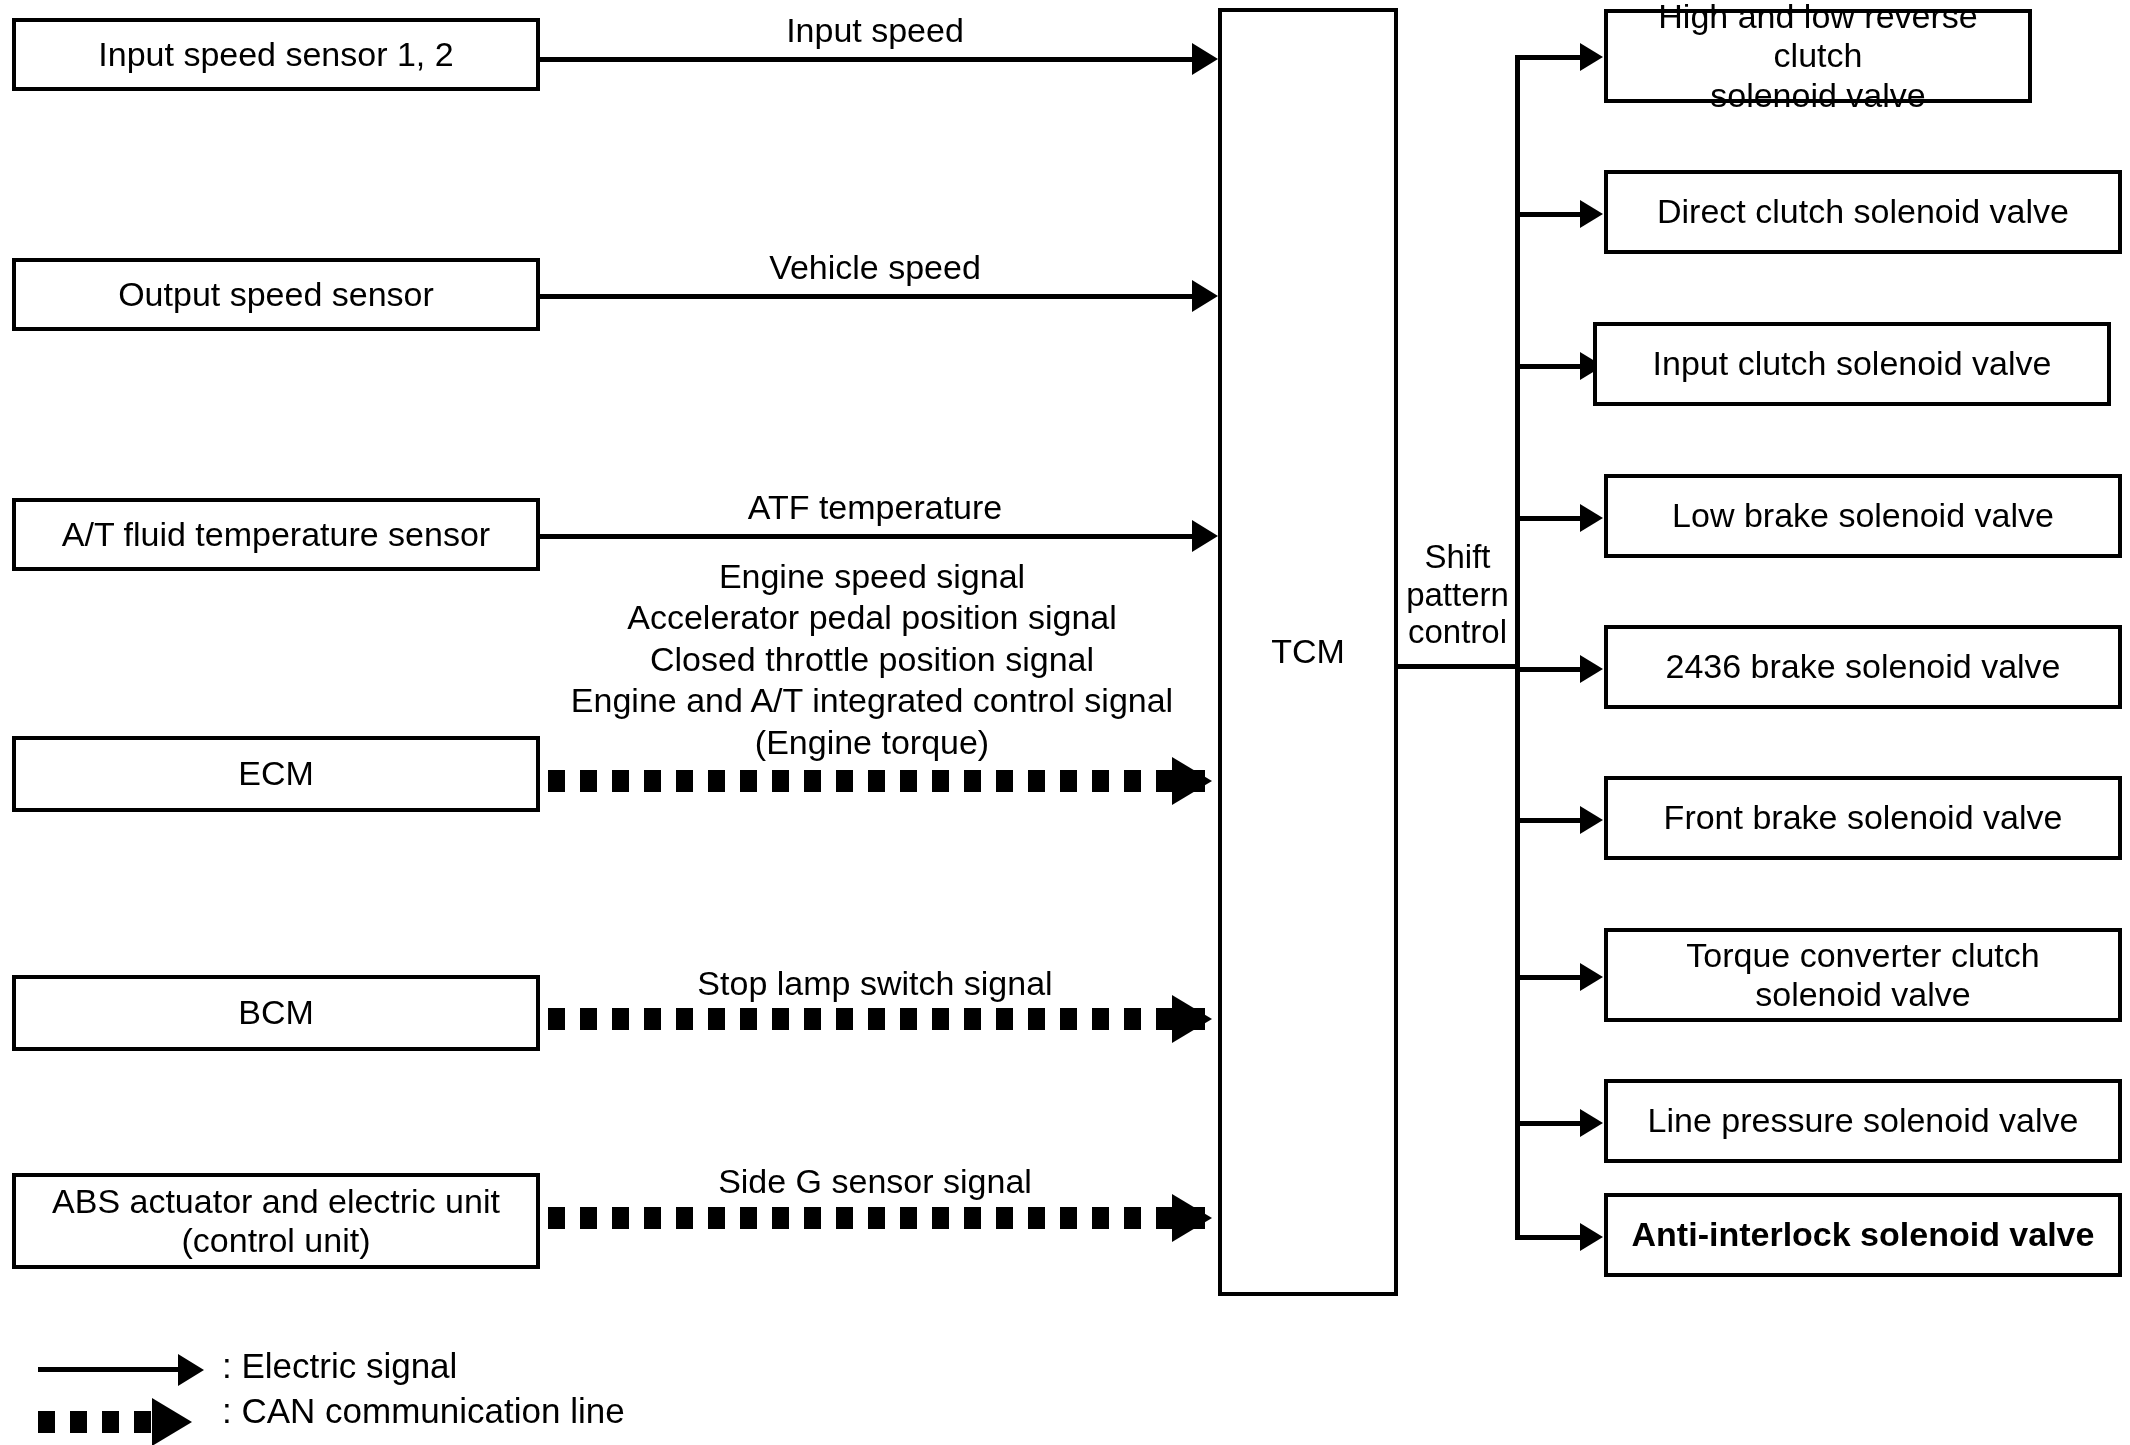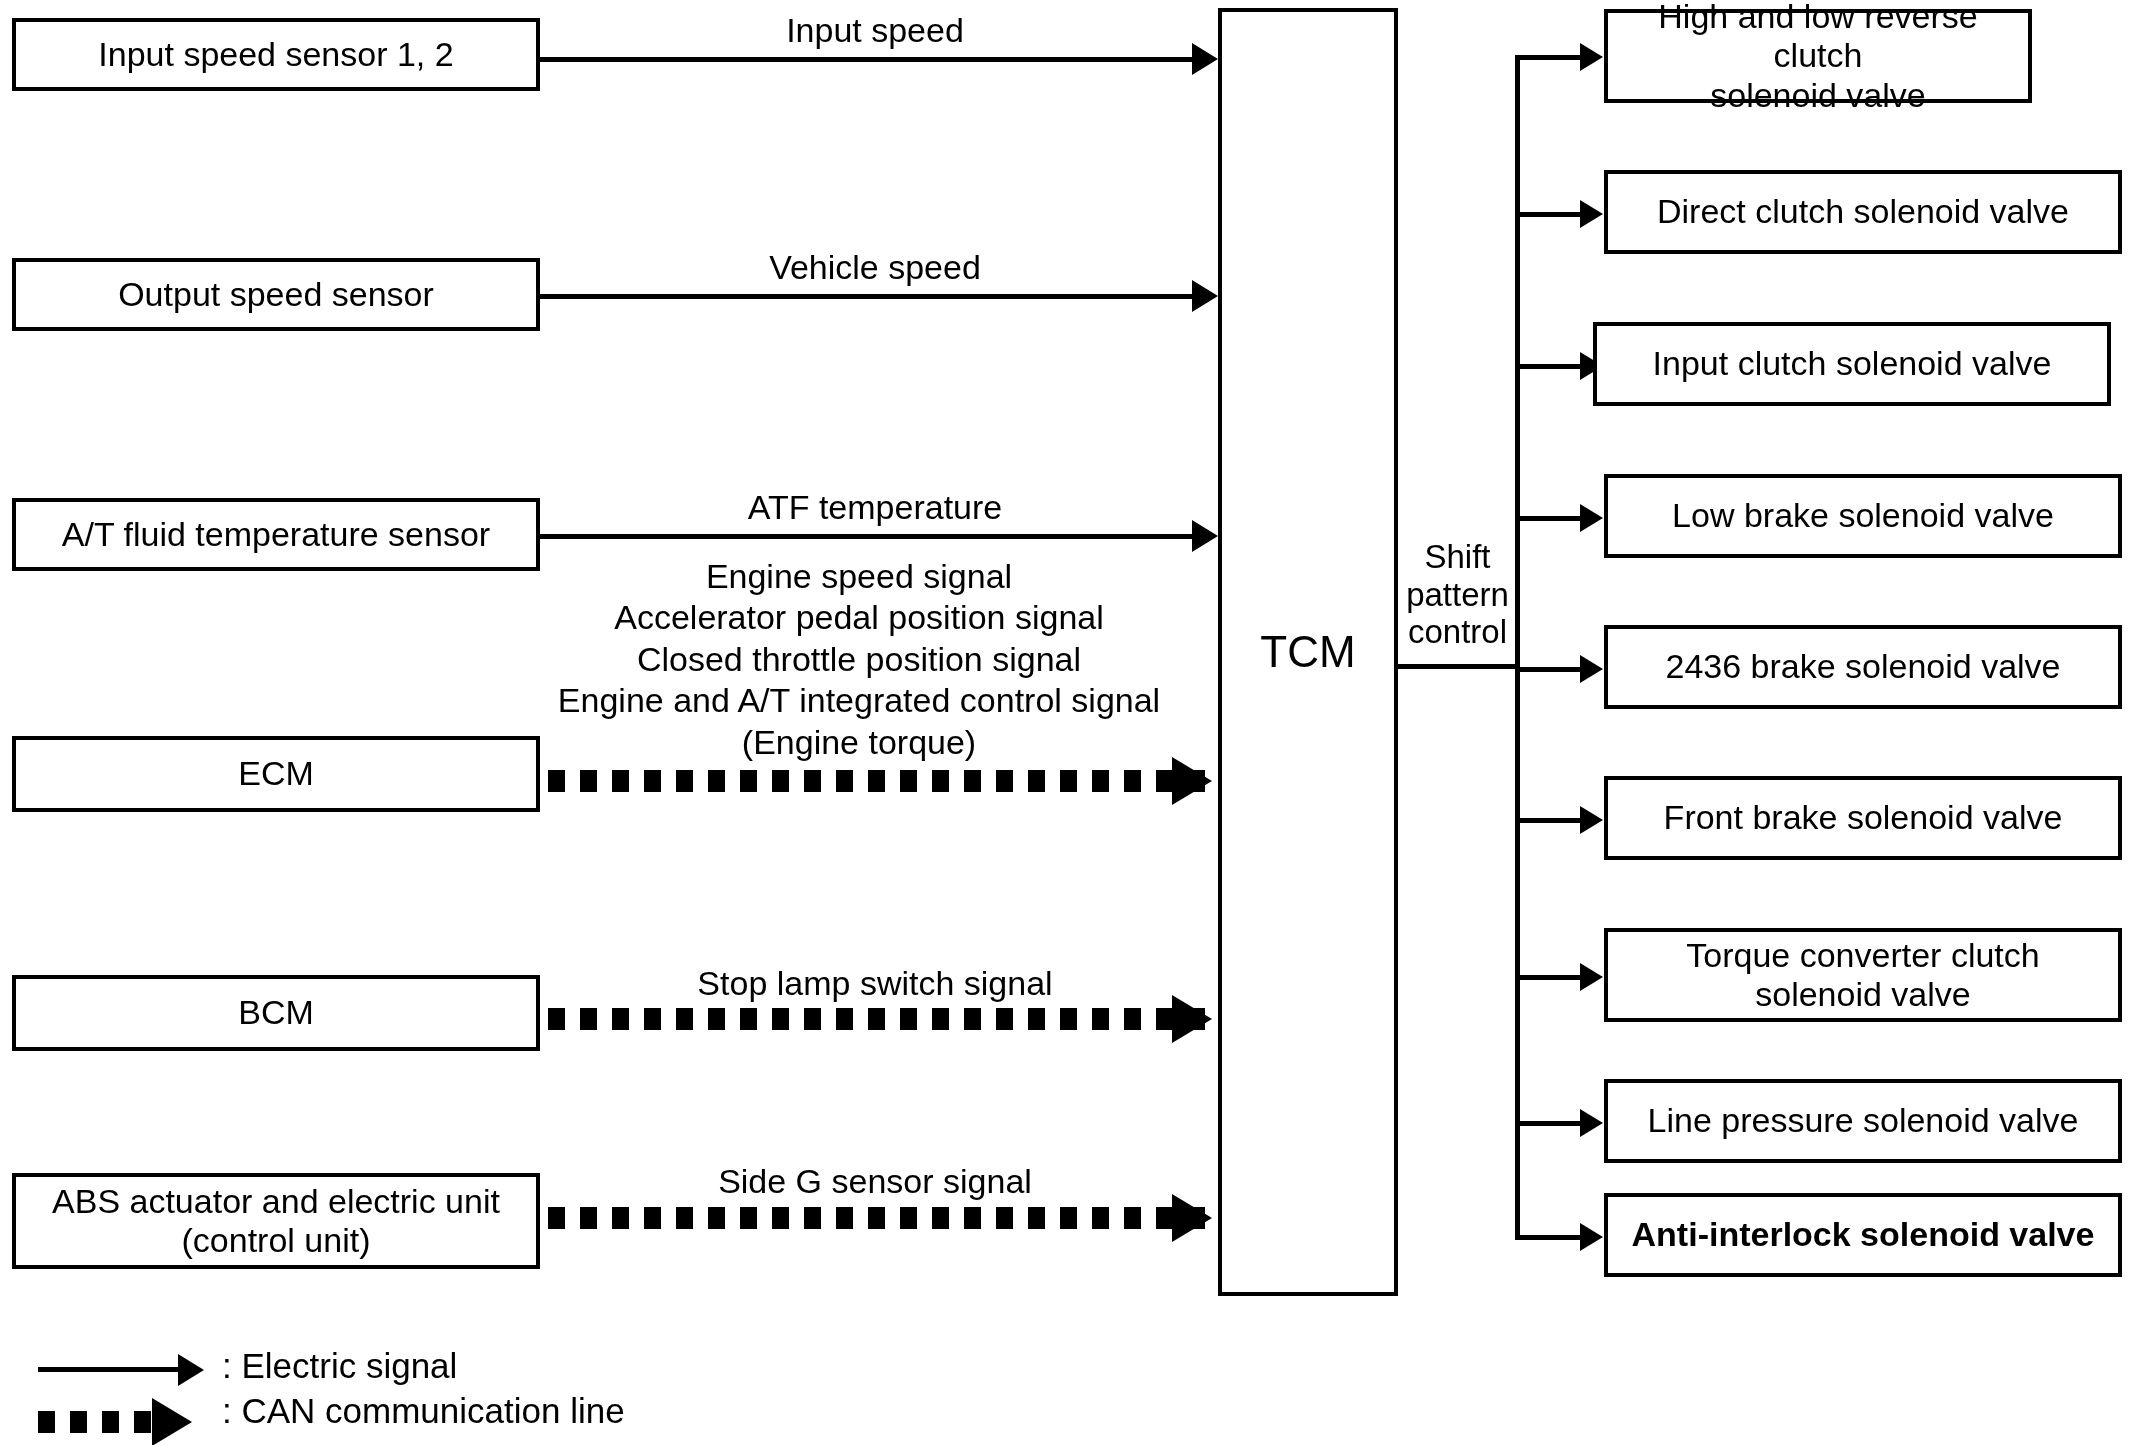--- a/index.html
+++ b/index.html
@@ -29,21 +29,21 @@
     align-items: center;
     justify-content: center;
     text-align: center;
     line-height: 1.15;
     font-size: 34px;
     padding: 2px 8px;
     white-space: pre-line;
   }
   .box.tcm {
     border-width: 4px;
-    font-size: 44px;
+    font-size: 34px;
   }
 
   
   .hline {
     position: absolute;
     background: #000;
     height: 5px;
   }
   .vline {
     position: absolute;
@@ -152,21 +152,21 @@
   <div class="hline" style="left:540px; top:294px; width:670px;"></div>
   <div class="arrowhead" style="left:1192px; top:280px;"></div>
   <div class="label" style="left:540px; top:247px; width:670px;">Vehicle speed</div>
 
   <div class="hline" style="left:540px; top:534px; width:670px;"></div>
   <div class="arrowhead" style="left:1192px; top:520px;"></div>
   <div class="label" style="left:540px; top:487px; width:670px;">ATF temperature</div>
 
   <div class="canline" style="left:548px; top:770px; width:660px;"></div>
   <div class="canhead" style="left:1172px; top:757px;"></div>
-  <div class="label block" style="left:499px; top:556px; width:720px;">Engine speed signal
+  <div class="label block" style="left:512px; top:556px; width:720px;">Engine speed signal
 Accelerator pedal position signal
 Closed throttle position signal
 Engine and A/T integrated control signal
 (Engine torque)</div>
 
   <div class="canline" style="left:548px; top:1008px; width:660px;"></div>
   <div class="canhead" style="left:1172px; top:995px;"></div>
   <div class="label" style="left:540px; top:963px; width:670px;">Stop lamp switch signal</div>
 
   <div class="canline" style="left:548px; top:1207px; width:660px;"></div>

